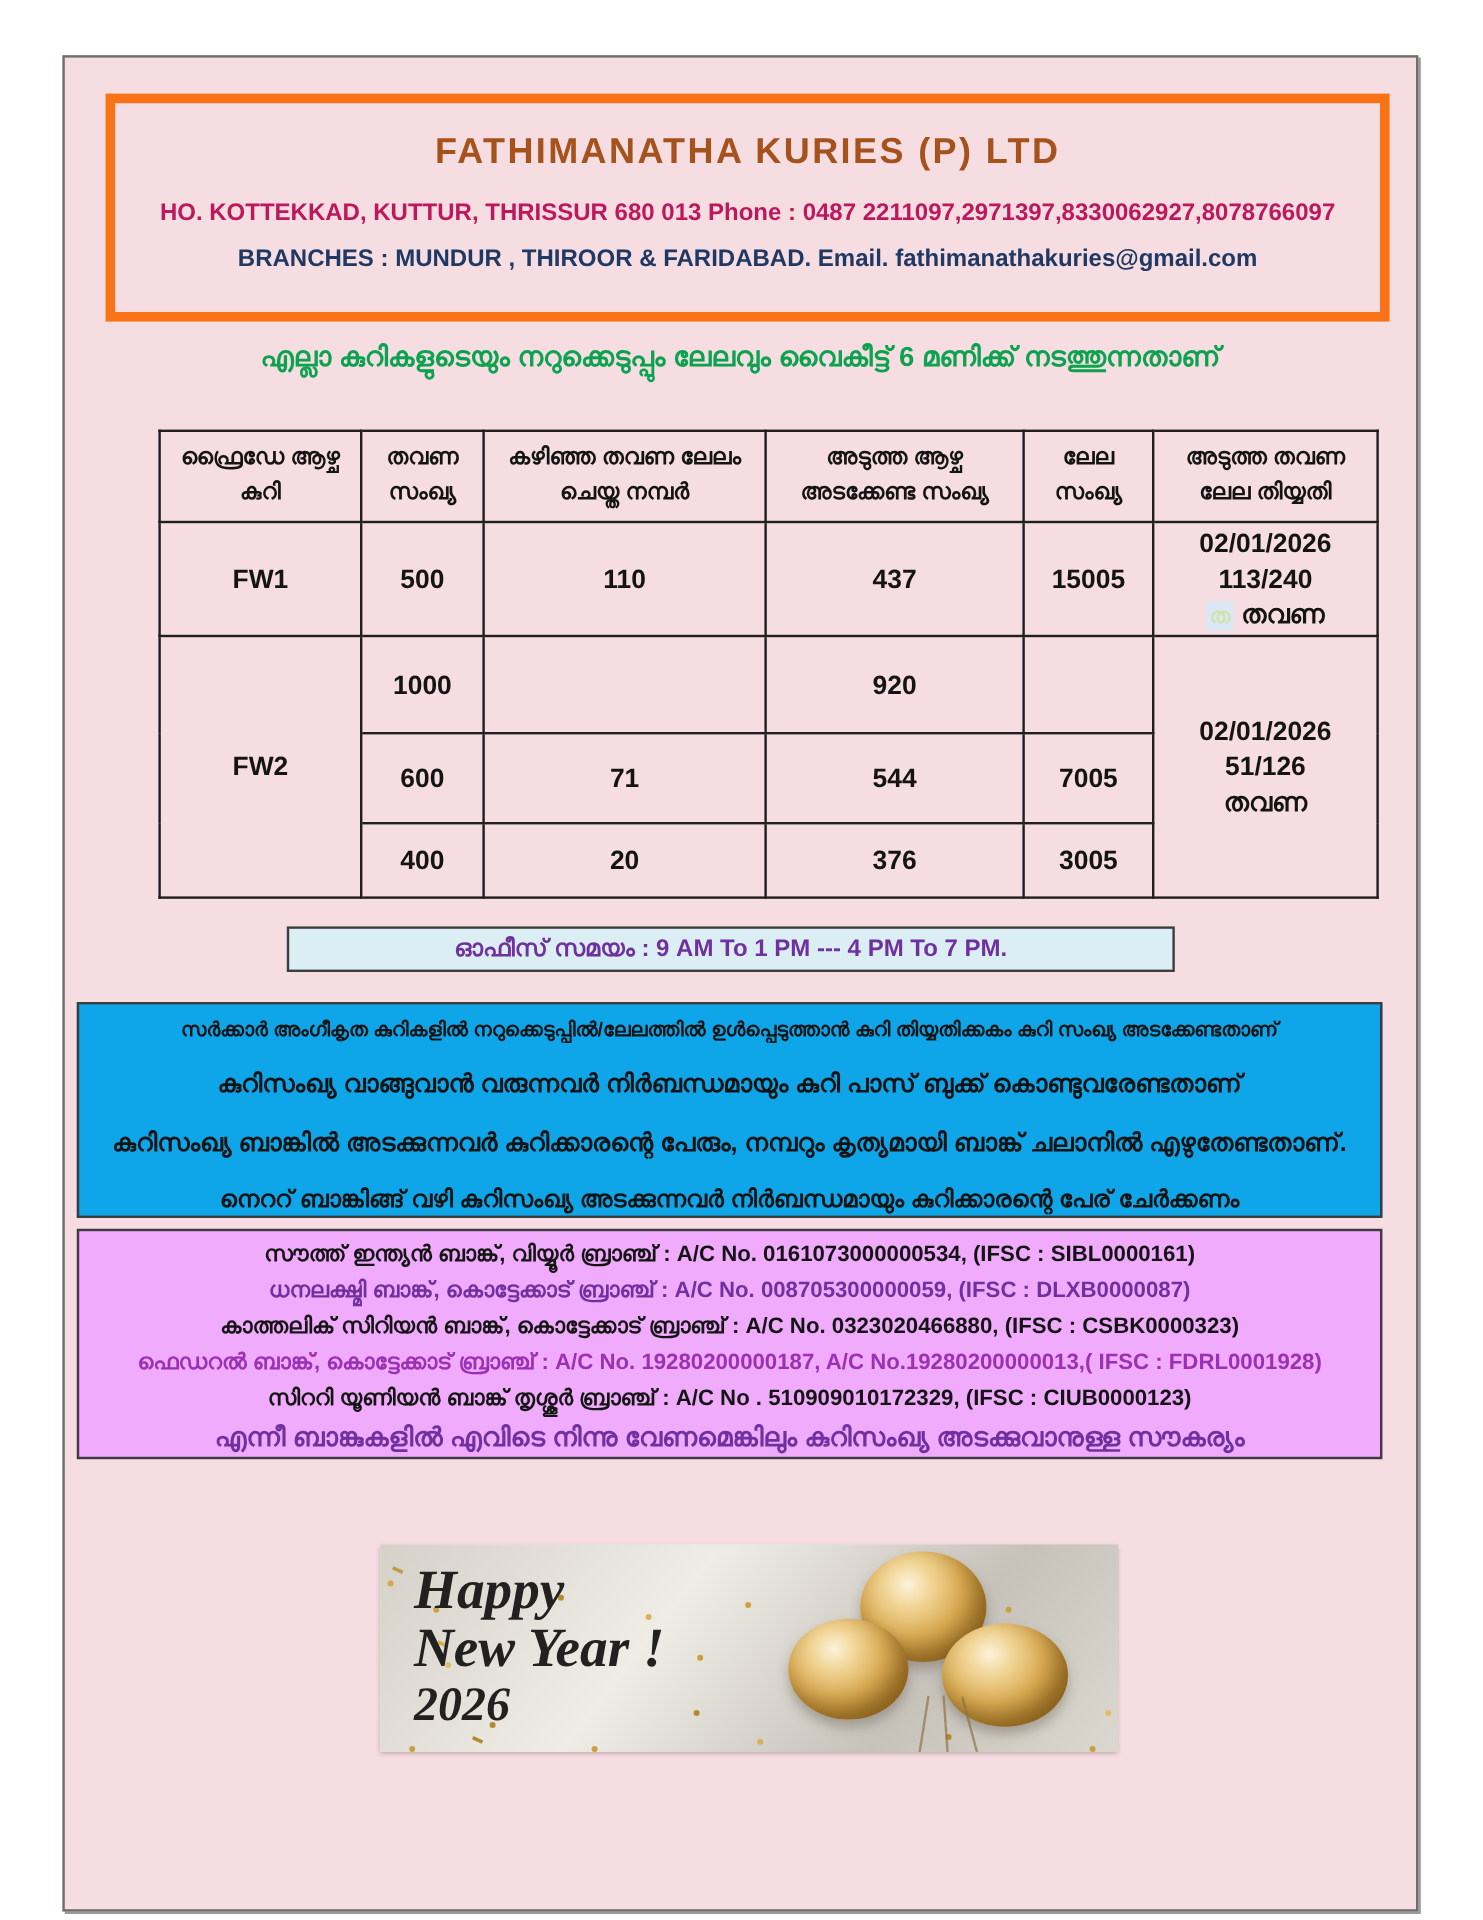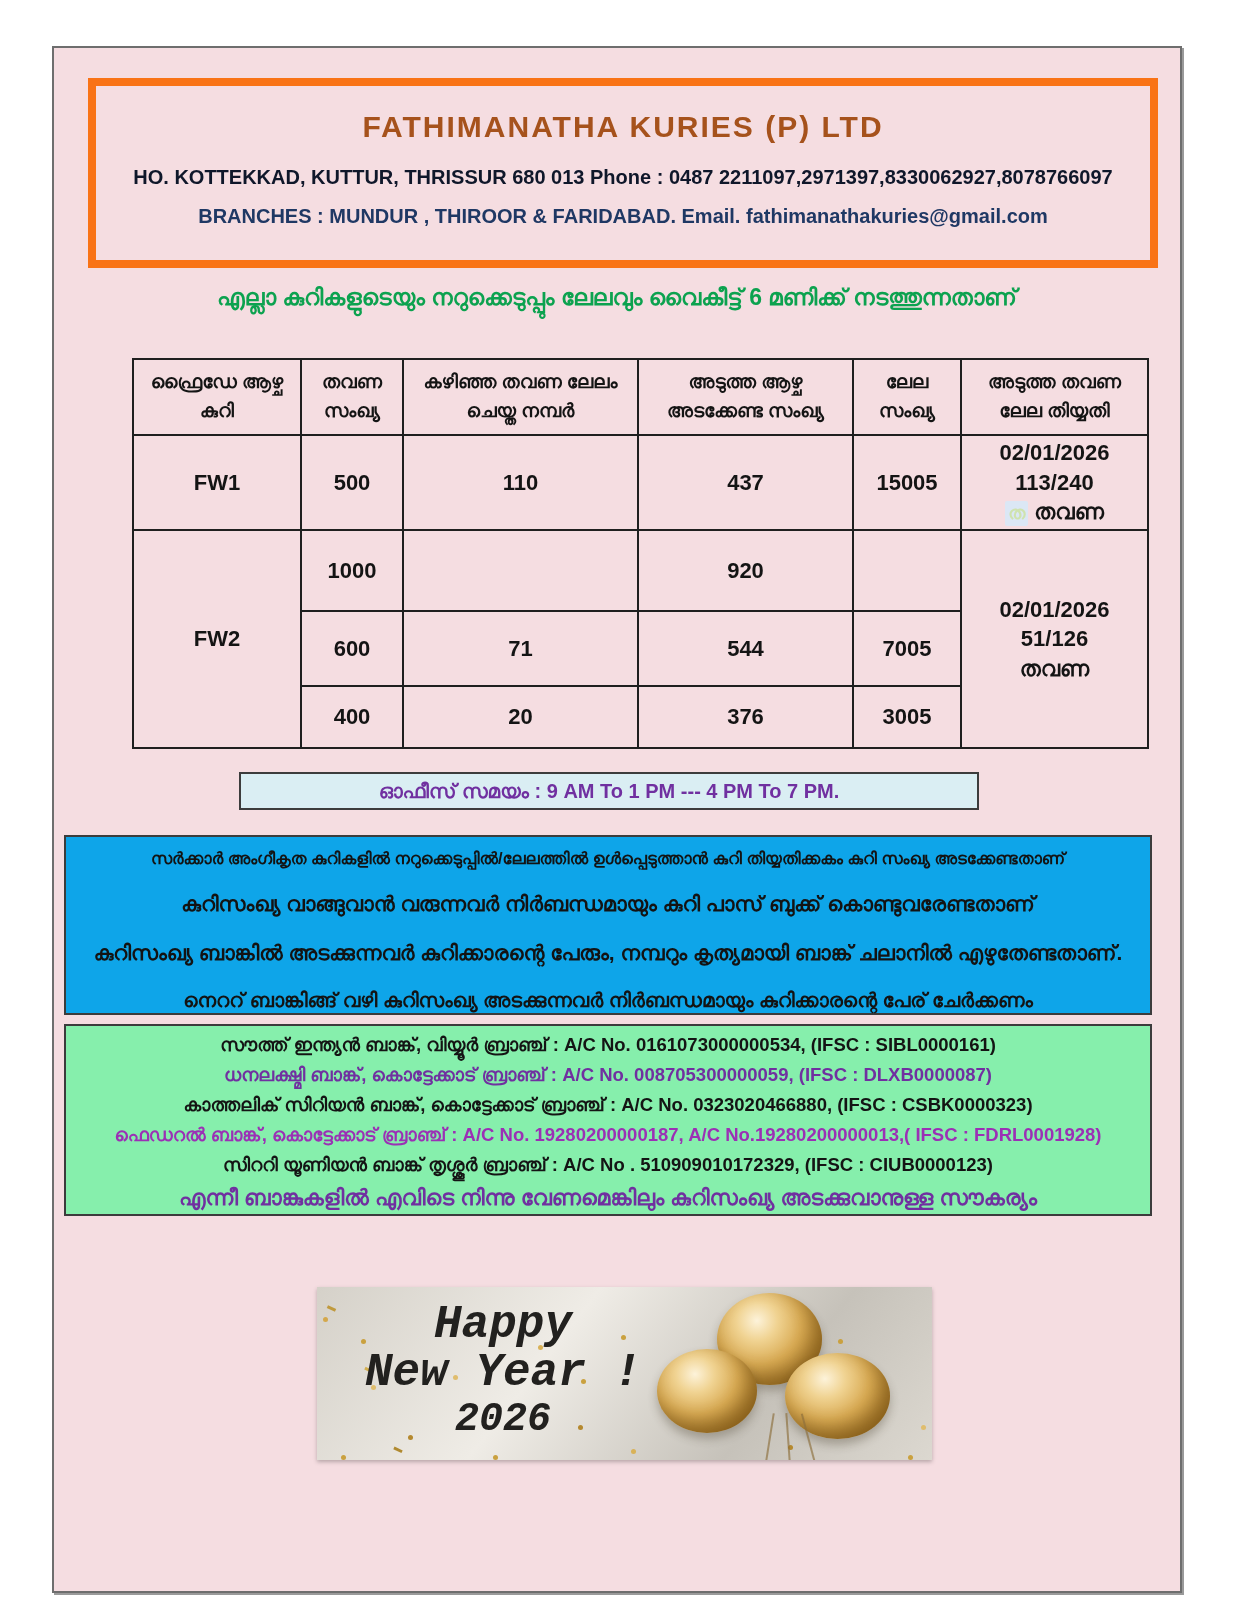--- a/index.html
+++ b/index.html
@@ -15,21 +15,21 @@
   }
   
   .header-box{
     position:absolute;left:34px;top:30px;width:1054px;height:174px;
     border:8px solid #f97316;background:#f5dde1;text-align:center;
   }
   .company-title{
     margin-top:24px;font-size:30px;font-weight:bold;letter-spacing:2px;color:#a6521c;
   }
   .address-line{
-    margin-top:22px;font-size:20px;font-weight:bold;color:#0f172a;white-space:nowrap;
+    margin-top:22px;font-size:20px;font-weight:bold;color:#be185d;white-space:nowrap;
   }
   .branches-line{
     margin-top:16px;font-size:20px;font-weight:bold;color:#1f3864;
   }
   .announcement{
     position:absolute;left:0;top:236px;width:100%;text-align:center;
     font-size:23px;font-weight:bold;color:#0ca24f;
   }
   
   .kuri-table-wrap{position:absolute;left:78px;top:310px;}
@@ -66,21 +66,21 @@
     position:absolute;left:10px;top:787px;width:1084px;height:176px;
     background:#0ea5e9;border:2px solid #3c3c3c;text-align:center;color:#131313;
   }
   .green-box .gl1{margin-top:12px;font-size:16.5px;font-weight:bold;}
   .green-box .gl2{margin-top:24px;font-size:21px;font-weight:bold;}
   .green-box .gl3{margin-top:25px;font-size:21px;font-weight:bold;}
   .green-box .gl4{margin-top:24px;font-size:20px;font-weight:bold;}
   
   .bank-box{
     position:absolute;left:10px;top:976px;width:1084px;height:188px;
-    background:#86efac;border:2px solid #3c3c3c;text-align:center;
+    background:#f0abfc;border:2px solid #3c3c3c;text-align:center;
   }
   .bank-line{margin-top:8px;font-size:18.5px;font-weight:bold;white-space:nowrap;}
   .ink-black{color:#141414;}
   .ink-purple{color:#7030a0;}
   .ink-magenta{color:#9b30b5;}
   .bank-summary{margin-top:9px;font-size:22px;font-weight:bold;color:#7030a0;}
   
   .banner{
     position:absolute;left:263px;top:1239px;width:615px;height:173px;overflow:hidden;
     background:linear-gradient(128deg,#d5d1c9 0%,#efece6 38%,#c6c2ba 72%,#dcd8d0 100%);
@@ -108,22 +108,22 @@
     box-shadow:inset -8px -10px 18px rgba(90,60,10,.45),0 6px 10px rgba(60,50,30,.3);
   }
   .b-top{left:400px;top:6px;width:105px;height:92px;}
   .b-left{left:340px;top:62px;width:100px;height:84px;}
   .b-right{left:468px;top:66px;width:105px;height:86px;}
   .string{position:absolute;width:2px;height:48px;background:rgba(140,110,60,.65);top:126px;}
   .s1{left:452px;transform:rotate(9deg);}
   .s2{left:470px;transform:rotate(-4deg);}
   .s3{left:490px;transform:rotate(-15deg);}
   .banner-text{
-    position:absolute;left:16px;top:14px;width:340px;text-align:center;
-    font-family:Liberation Mono, monospace;font-style:italic;font-weight:bold;color:#22211f;
+    position:absolute;left:28px;top:14px;width:340px;
+    font-family:Liberation Serif, serif;font-style:italic;font-weight:bold;color:#22211f;
   }
   .bt1{font-size:46px;line-height:1.05;}
   .bt2{font-size:46px;line-height:1.05;}
   .bt3{font-size:40px;line-height:1.1;}
 </style>
 </head>
 <body>
 
 <div class="page">
   <div class="outer-box">

